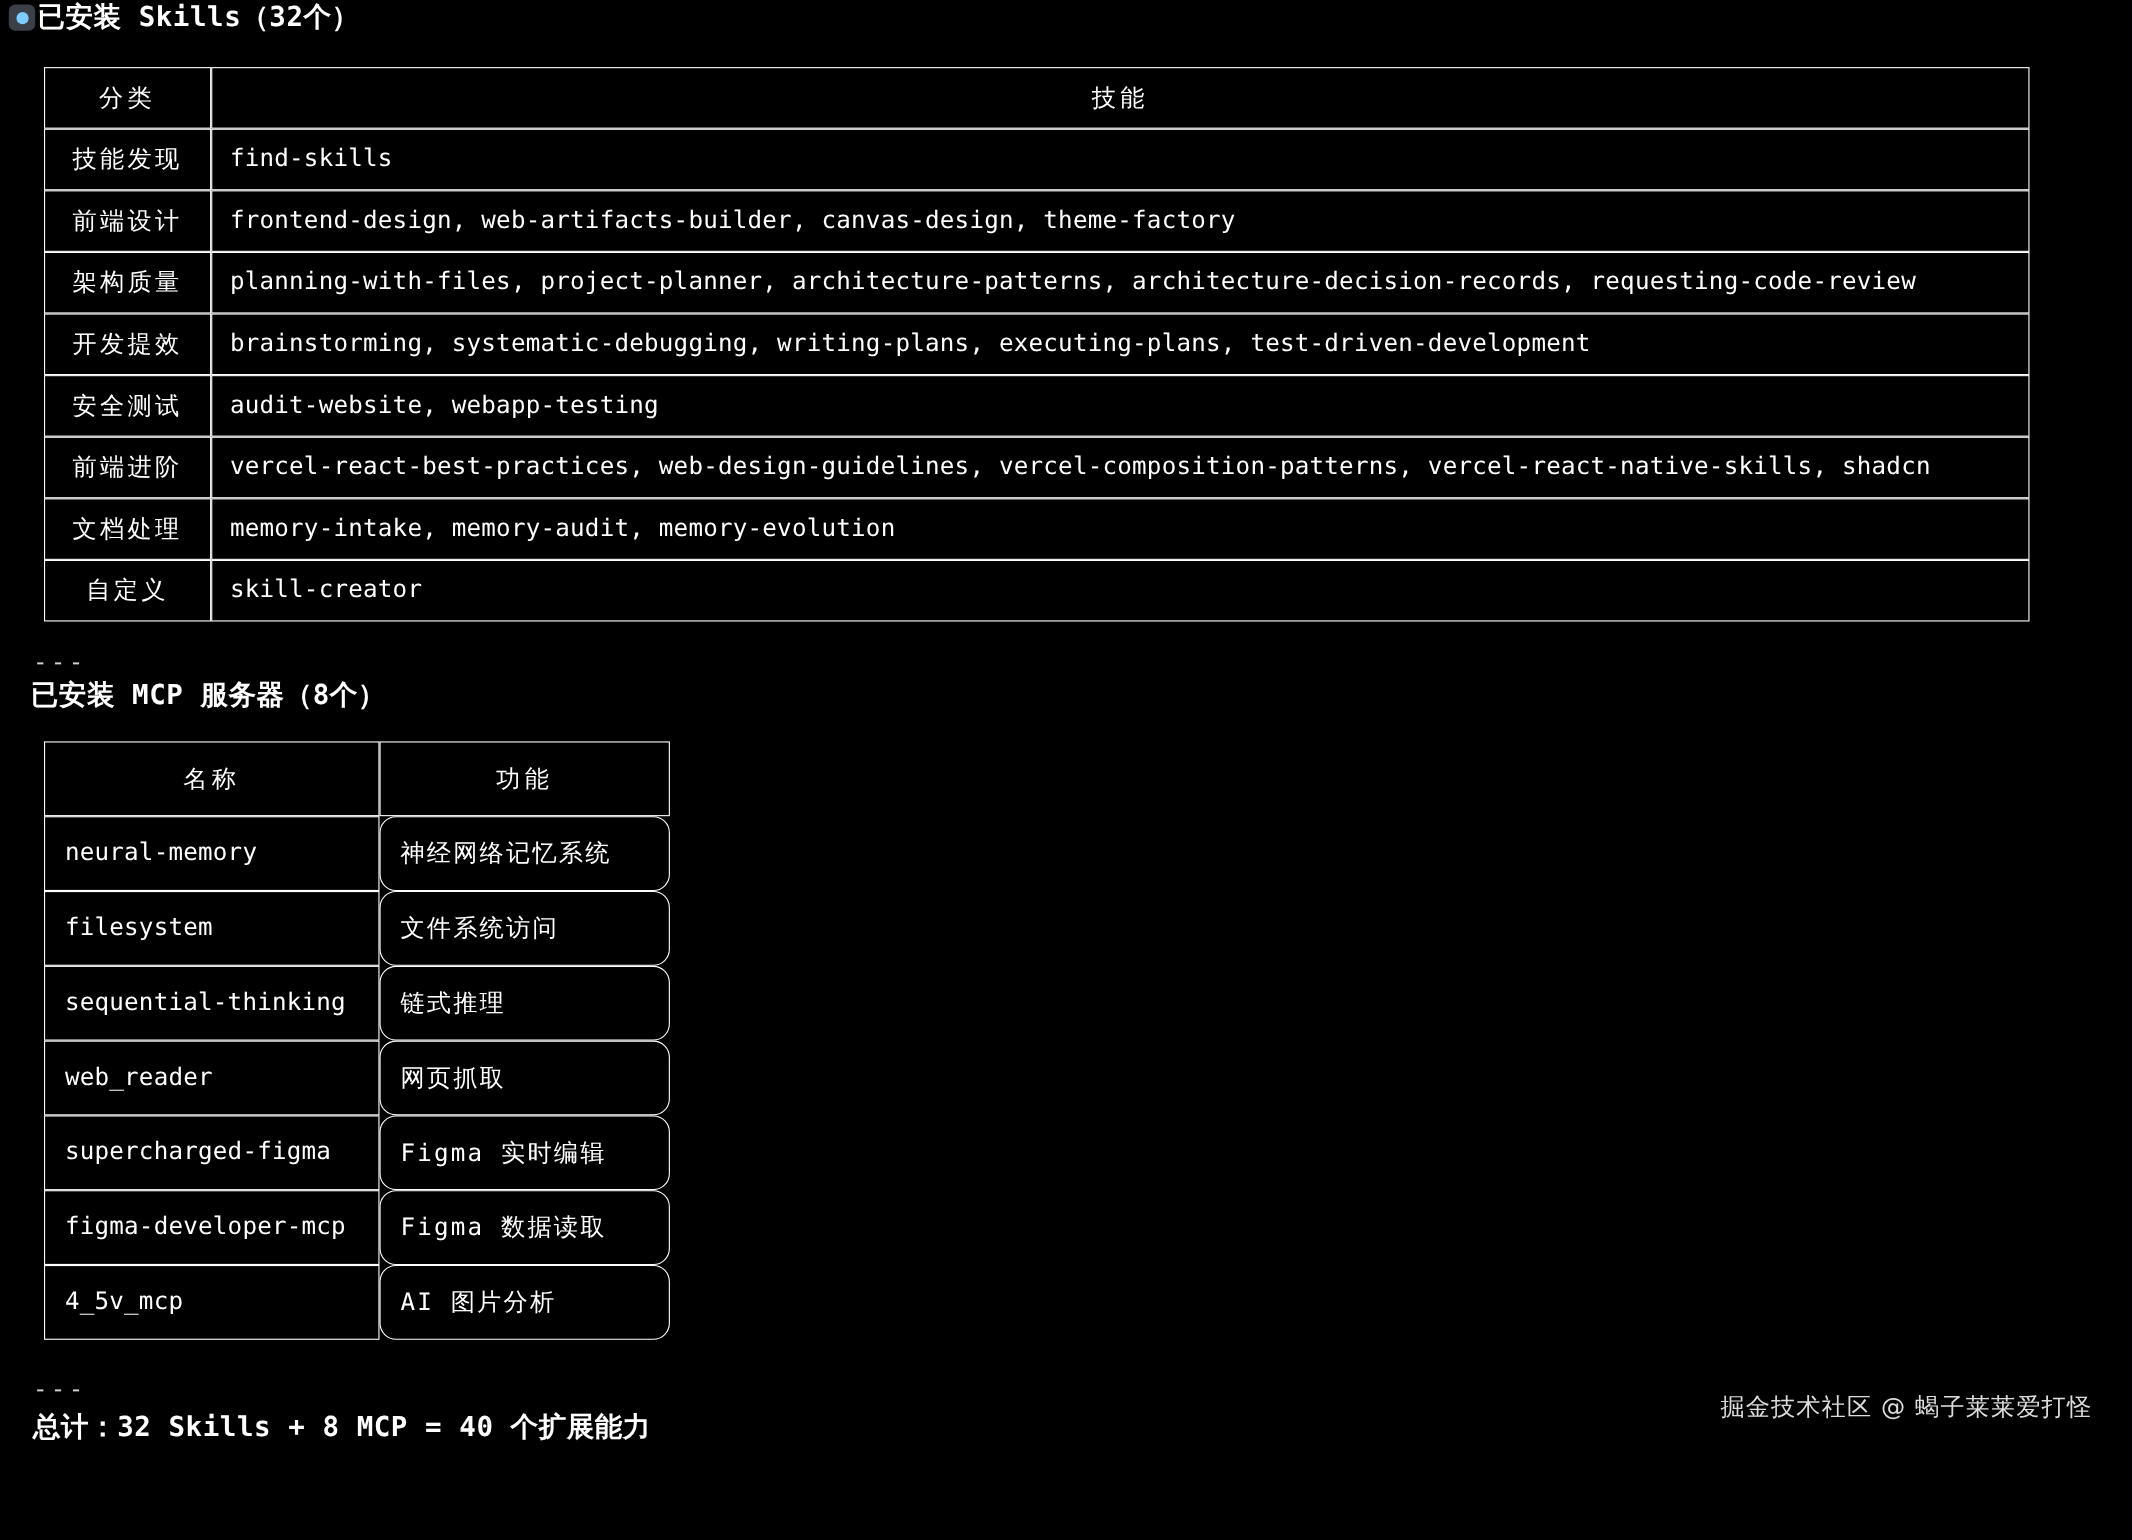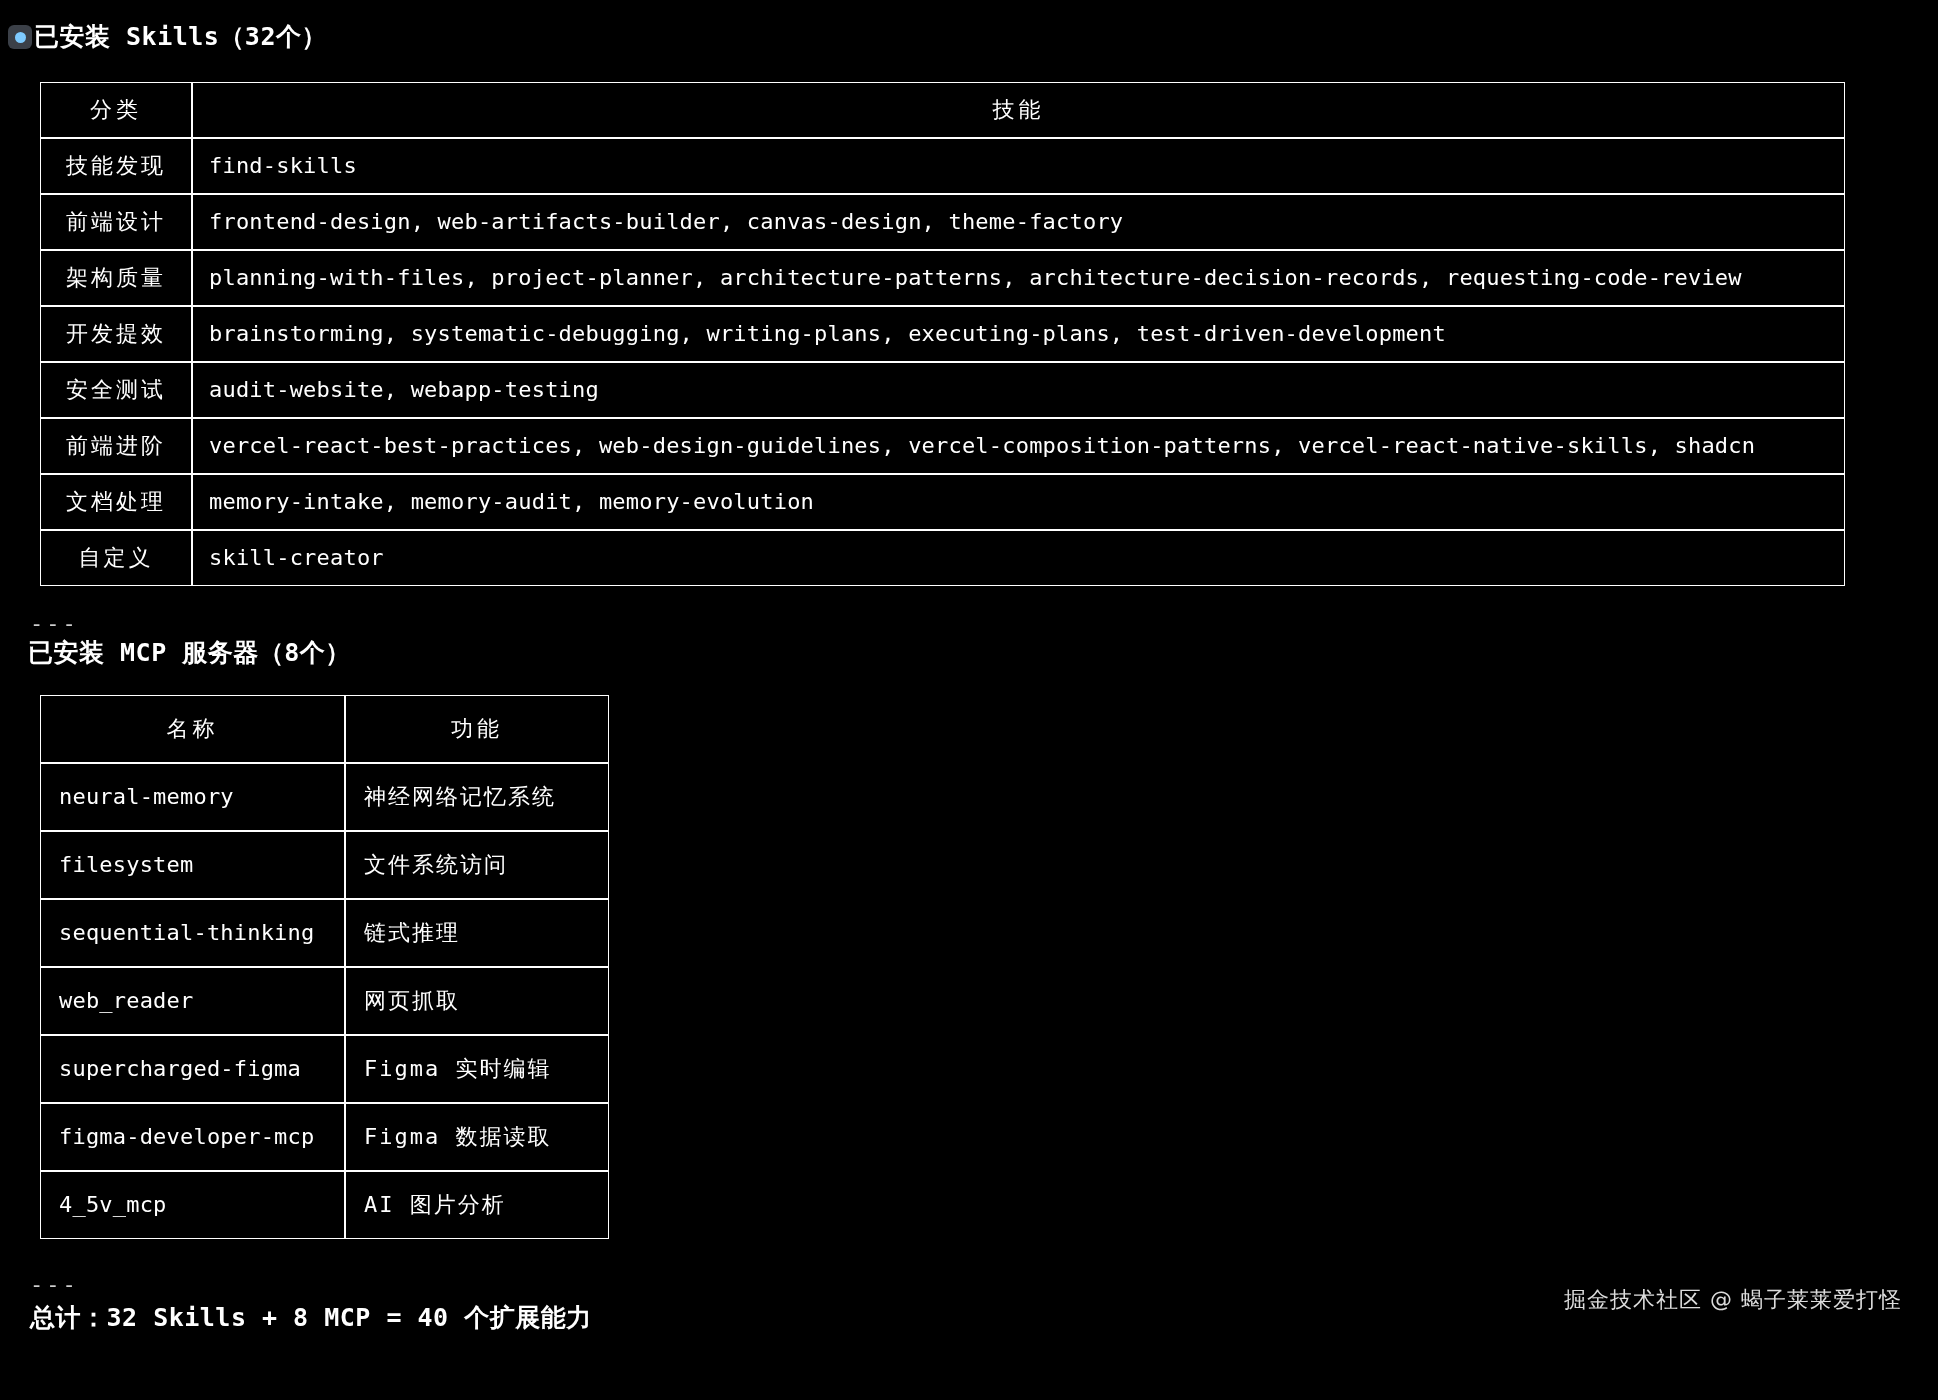--- a/index.html
+++ b/index.html
@@ -21,21 +21,21 @@
     box-sizing: border-box;
     padding: 0;
     overflow: hidden;
   }
 
   
   .h-row {
     display: flex;
     align-items: center;
     gap: 0px;
-    padding: 21px 0 0 8px;
+    padding: 0 0 0 8px;
   }
   .bullet-dot {
     width: 24px;
     height: 24px;
     border-radius: 6px;
     background: #3b4048;
     display: inline-flex;
     align-items: center;
     justify-content: center;
     flex: 0 0 auto;
@@ -145,20 +145,21 @@
     font-size: 22px;
     letter-spacing: 0.2px;
     white-space: nowrap;
   }
   .mcp-table td.func {
     text-align: left;
     padding-left: 18px;
     font-size: 22px;
     letter-spacing: 2px;
     white-space: nowrap;
+    border-radius: 15px;
   }
 
   
   .footer-wrap {
     position: relative;
     margin-top: 34px;
     padding-left: 0;
     height: 90px;
   }
   .total-line {

